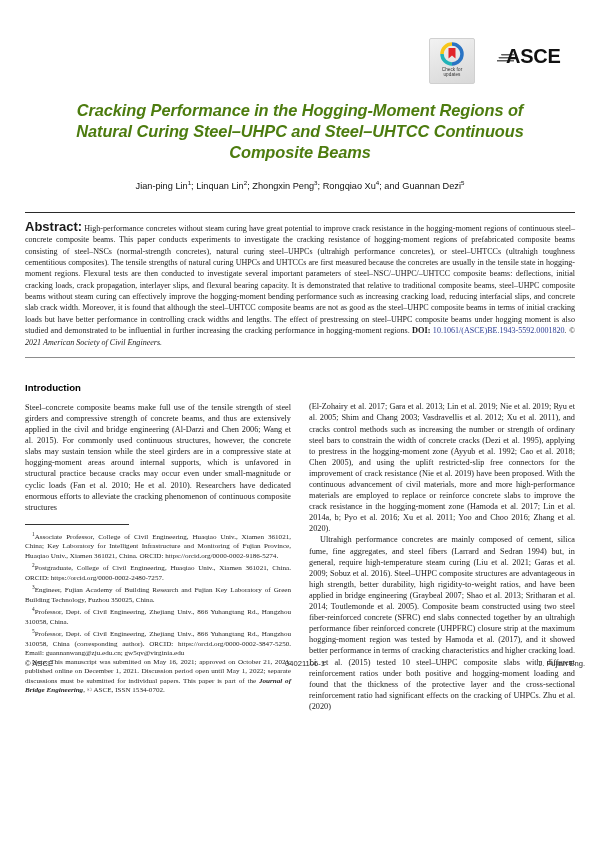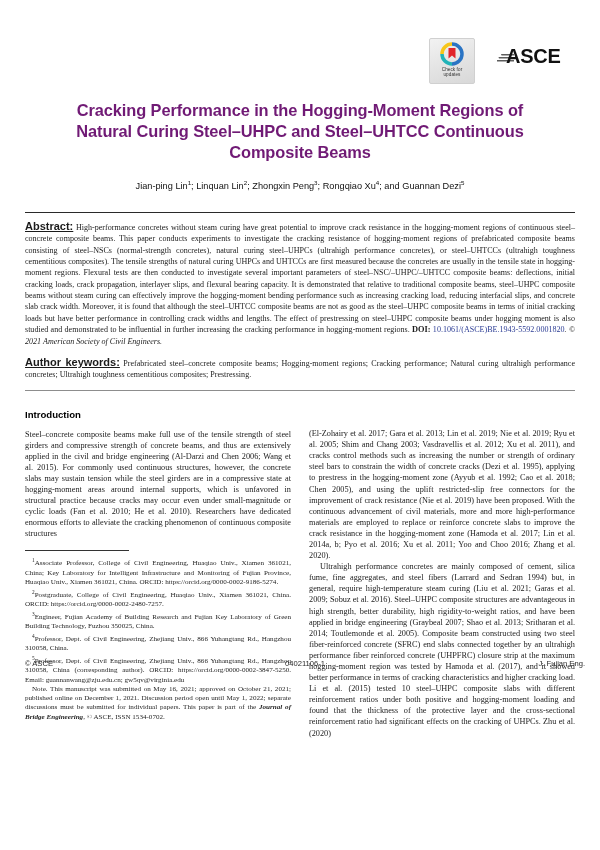--- a/index.html
+++ b/index.html
@@ -68,23 +68,24 @@
   }
   .asce-logo svg { display: block; }
 
   
   .title {
     font-family: "Liberation Sans", sans-serif;
     font-weight: bold;
     font-size: 16.4px;
     line-height: 21px;
     text-align: center;
-    color: #701a75;
+    color: #4d7c0f;
     margin: 0 26px;
     letter-spacing: -0.1px;
+    font-style: italic;
   }
   .authors {
     font-family: "Liberation Sans", sans-serif;
     font-size: 9.2px;
     text-align: center;
     color: #111;
     margin-top: 16px;
   }
   .authors sup { font-size: 6.2px; vertical-align: super; }
 
@@ -99,43 +100,42 @@
   .abstract {
     font-size: 8.05px;
     line-height: 11.35px;
     text-align: justify;
     margin-top: 8px;
     color: #1b1b1b;
     hyphens: none;
   }
   .abstract b, .kw b {
     font-family: "Liberation Sans", sans-serif;
-    font-size: 11px;
-    font-weight: bold;
-    text-decoration: underline;
+    font-size: 13px;
+    font-weight: bold;
   }
   .doi-label {
     font-family: "Liberation Serif", serif;
     font-weight: bold;
     font-size: 8.3px;
   }
   .link { color: #2b3c94; }
   .copyright { font-style: italic; }
   .kw {
     font-size: 8.05px;
     line-height: 11.35px;
     text-align: justify;
     margin-top: 10px;
     color: #1b1b1b;
   }
   .rule-bottom { margin-top: 9px; border-top: 1px solid #8d8d8d; }
 
   
   .columns {
-    margin-top: 18px;
+    margin-top: 24px;
     display: flex;
     gap: 18px;
     position: relative;
   }
   .col {
     width: 266px;
     position: relative;
   }
   .sec-head {
     font-family: "Liberation Sans", sans-serif;
@@ -231,21 +231,20 @@
   <h1 class="title">Cracking Performance in the Hogging-Moment Regions of Natural Curing Steel–UHPC and Steel–UHTCC Continuous Composite Beams</h1>
 
   <div class="authors">
     <span><span>Jian-ping Lin</span><sup>1</sup></span><span>; </span><span><span>Linquan Lin</span><sup>2</sup></span><span>; </span><span><span>Zhongxin Peng</span><sup>3</sup></span><span>; </span><span><span>Rongqiao Xu</span><sup>4</sup></span><span>; and </span><span><span>Guannan Dezi</span><sup>5</sup></span>
   </div>
 
   <div class="abstract-wrap">
     <hr class="rule rule-top">
     <p class="abstract"><b>Abstract:</b><span> High-performance concretes without steam curing have great potential to improve crack resistance in the hogging-moment regions of continuous steel–concrete composite beams. This paper conducts experiments to investigate the cracking resistance of hogging-moment regions of prefabricated composite beams consisting of steel–NSCs (normal-strength concretes), natural curing steel–UHPCs (ultrahigh performance concretes), or steel–UHTCCs (ultrahigh toughness cementitious composites). The tensile strengths of natural curing UHPCs and UHTCCs are first measured because the concretes are usually in the tensile state in hogging-moment regions. Flexural tests are then conducted to investigate several important parameters of steel–NSC/–UHPC/–UHTCC composite beams: deflections, initial cracking loads, crack propagation, interlayer slips, and flexural bearing capacity. It is demonstrated that relative to traditional composite beams, steel–UHPC composite beams without steam curing can effectively improve the hogging-moment bending performance such as increasing cracking load, reducing interfacial slips, and concrete slab crack width. Moreover, it is found that although the steel–UHTCC composite beams are not as good as the steel–UHPC composite beams in terms of initial cracking loads but have better performance in controlling crack widths and lengths. The effect of prestressing on steel–UHPC composite beams under hogging moment is also studied and demonstrated to be influential in further increasing the cracking performance in hogging-moment regions. </span><span class="doi-label">DOI:</span><span class="link"> 10.1061/(ASCE)BE.1943-5592.0001820</span><span class="copyright">. © 2021 American Society of Civil Engineers.</span></p>
 
-    <p class="kw"><b>Author keywords:</b><span> Prefabricated steel–concrete composite beams; Hogging-moment regions; Cracking performance; Natural curing ultrahigh performance concretes; Ultrahigh toughness cementitious composites; Prestressing.</span></p>
     <hr class="rule rule-bottom">
   </div>
 
   <div class="columns">
 
     <div class="col">
       <h2 class="sec-head">Introduction</h2>
       <p class="body-p">Steel–concrete composite beams make full use of the tensile strength of steel girders and compressive strength of concrete beams, and thus are extensively applied in the civil and bridge engineering (Al-Darzi and Chen 2006; Wang et al. 2015). For commonly used continuous structures, however, the concrete slabs may sustain tension while the steel girders are in a compressive state at hogging-moment areas around internal supports, which is unfavored in structural practice because cracks may occur even under small-magnitude or cyclic loads (Fan et al. 2010; He et al. 2010). Researchers have dedicated enormous efforts to alleviate the cracking phenomenon of continuous composite structures</p>
 
       <div class="fn-rule"></div>

